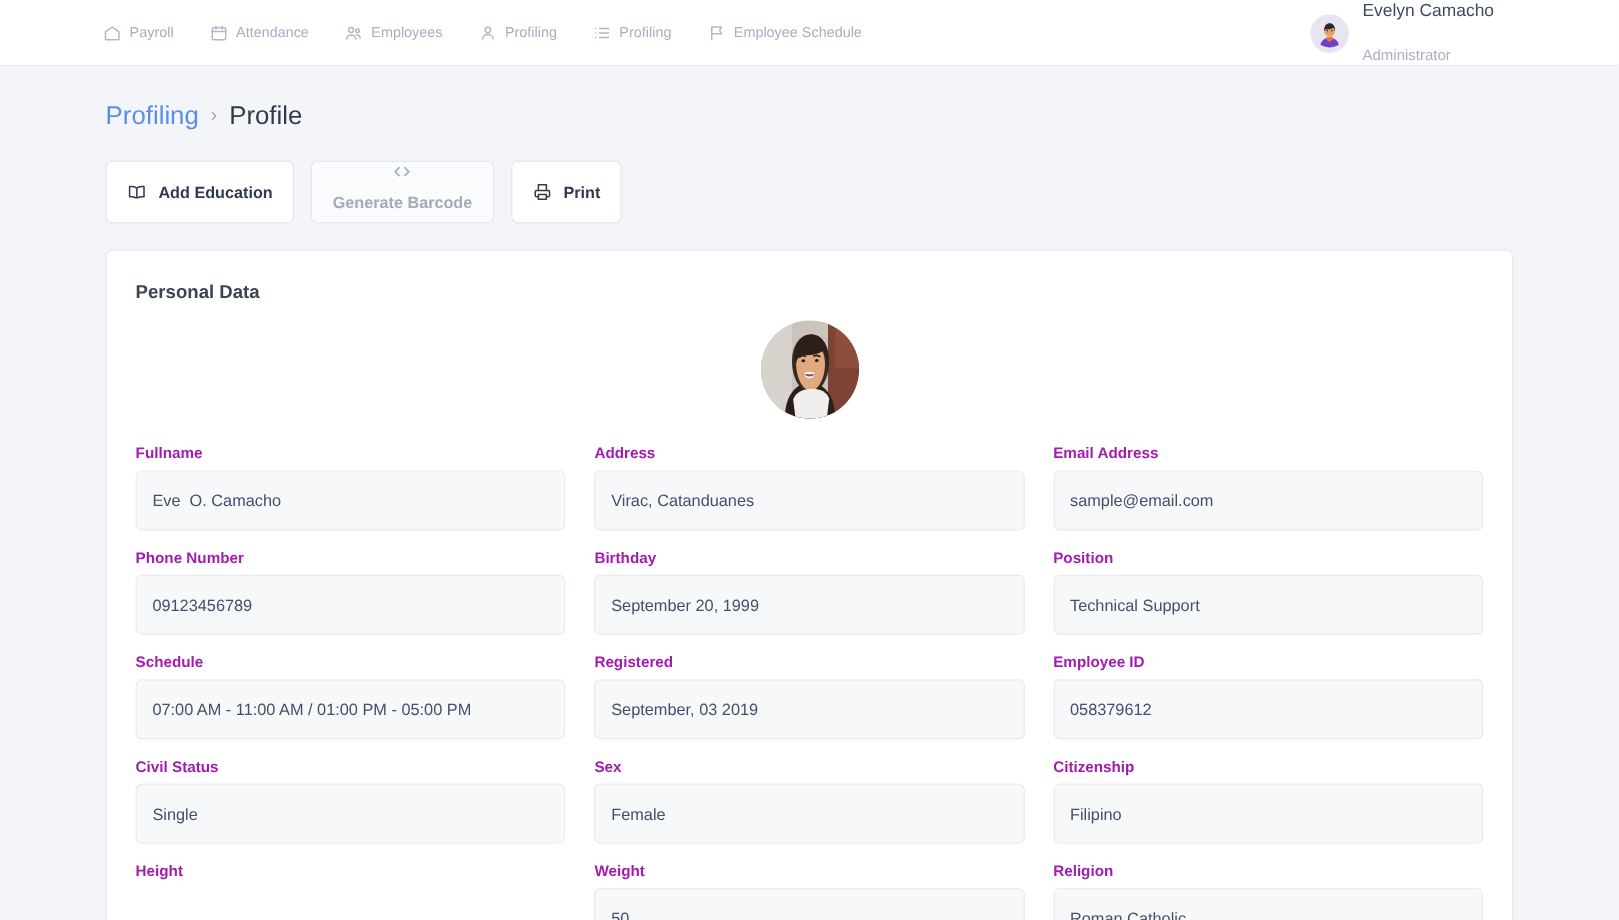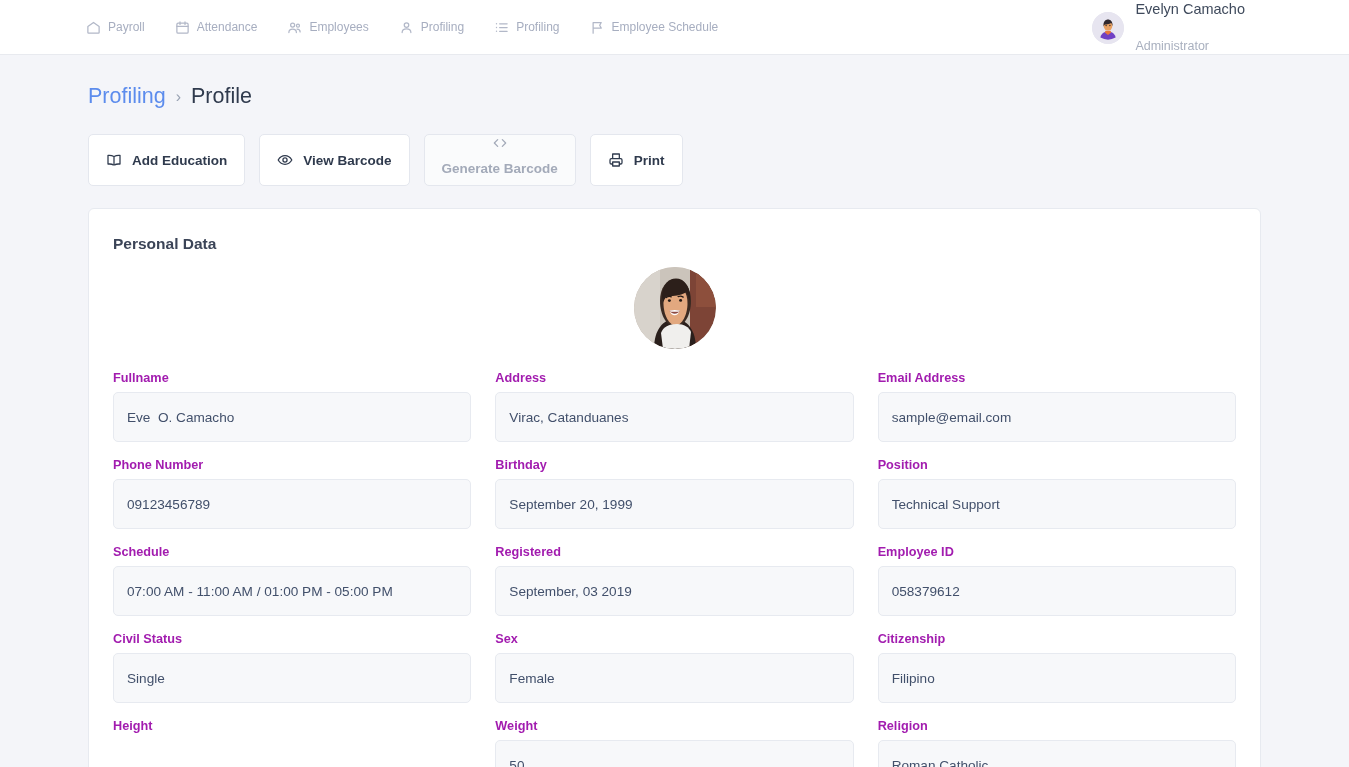--- a/index.html
+++ b/index.html
@@ -250,29 +250,20 @@
       <span class="b-ico">
         <svg viewBox="0 0 24 24" fill="none" stroke="currentColor" stroke-width="1.9" stroke-linecap="round" stroke-linejoin="round" width="16" height="16">
             <path d="M11 6.5C9.6 5.4 7.6 5 5 5H3v13h2.5c2.3 0 4.2.4 5.5 1.3"></path>
             <path d="M13 6.5C14.4 5.4 16.4 5 19 5h2v13h-2.5c-2.3 0-4.2.4-5.5 1.3"></path>
             <path d="M12 7v12"></path>
           </svg>
       </span>
       <span>Add Education</span>
     </div>
 
-    <div class="btn">
-      <span class="b-ico">
-        <svg viewBox="0 0 24 24" fill="none" stroke="currentColor" stroke-width="1.9" stroke-linecap="round" stroke-linejoin="round" width="16" height="16">
-            <path d="M1.8 12S5.5 5.6 12 5.6 22.2 12 22.2 12 18.5 18.4 12 18.4 1.8 12 1.8 12z"></path>
-            <circle cx="12" cy="12" r="3.1"></circle>
-          </svg>
-      </span>
-      <span>View Barcode</span>
-    </div>
 
     <div class="btn disabled">
       <span class="b-ico">
         <svg viewBox="0 0 24 24" fill="none" stroke="currentColor" stroke-width="1.9" stroke-linecap="round" stroke-linejoin="round" width="16" height="16">
             <path d="M8.5 7 3.5 12l5 5"></path>
             <path d="M15.5 7l5 5-5 5"></path>
           </svg>
       </span>
       <span>Generate Barcode</span>
     </div>

